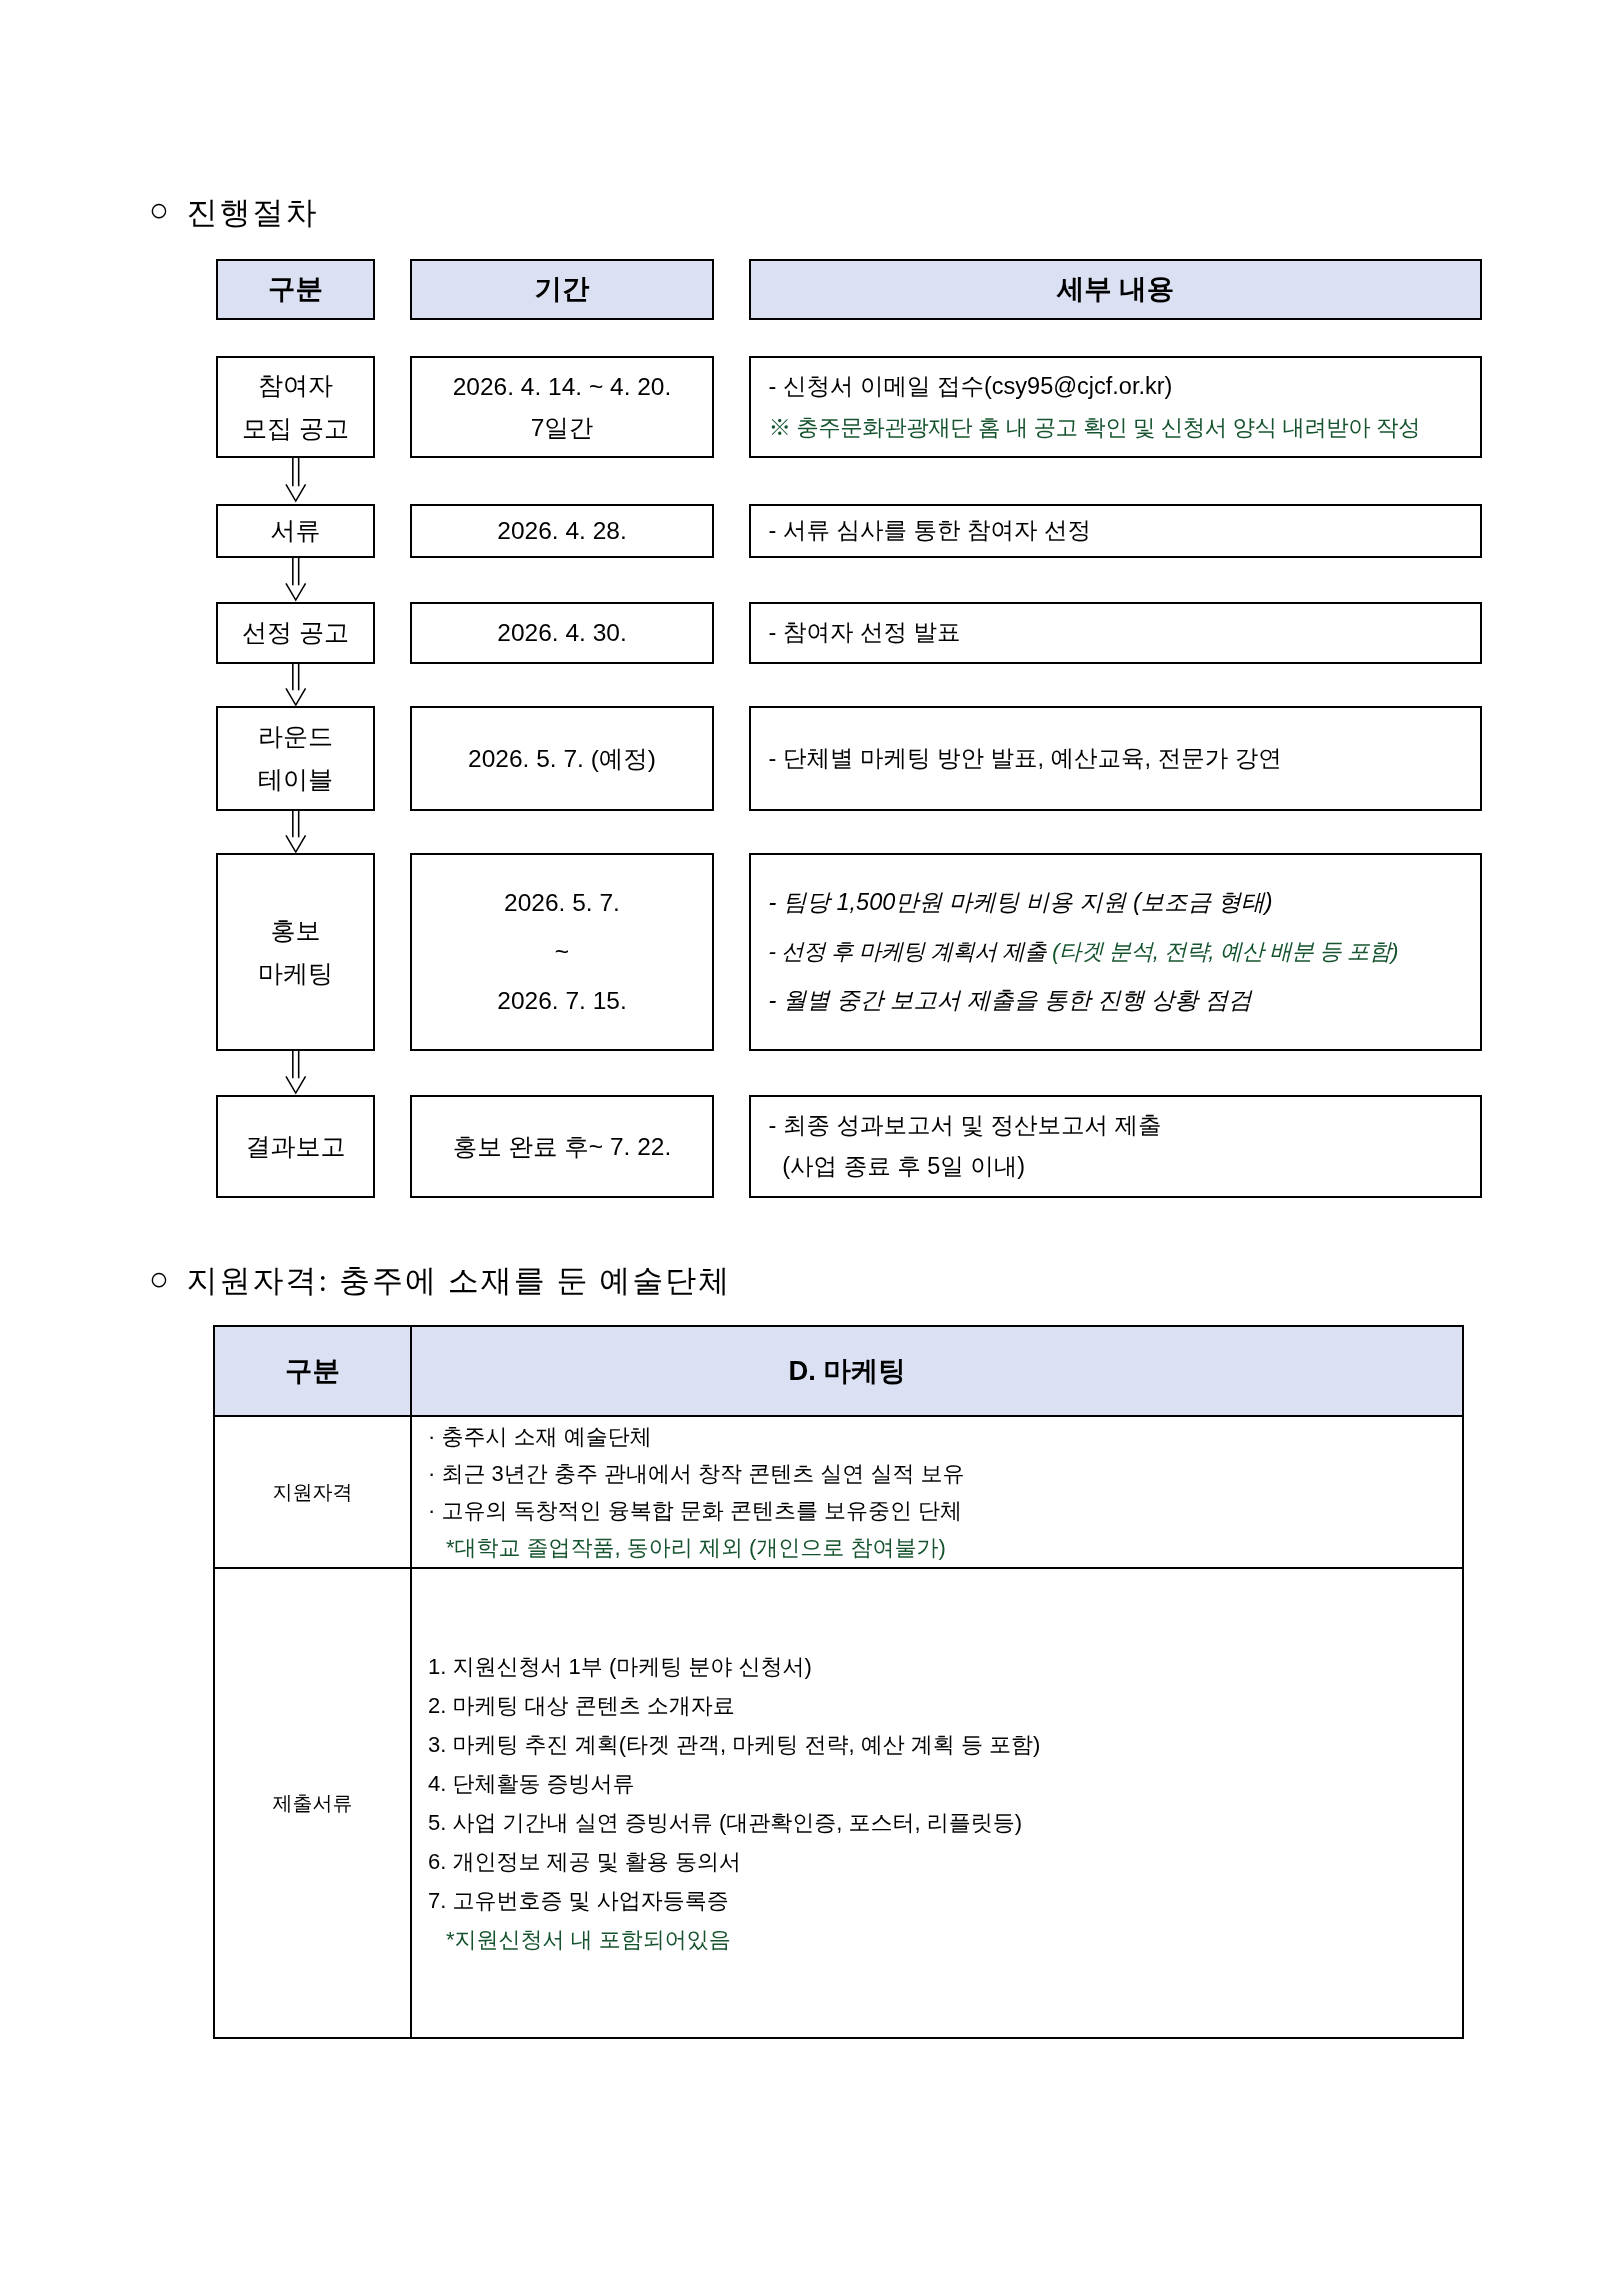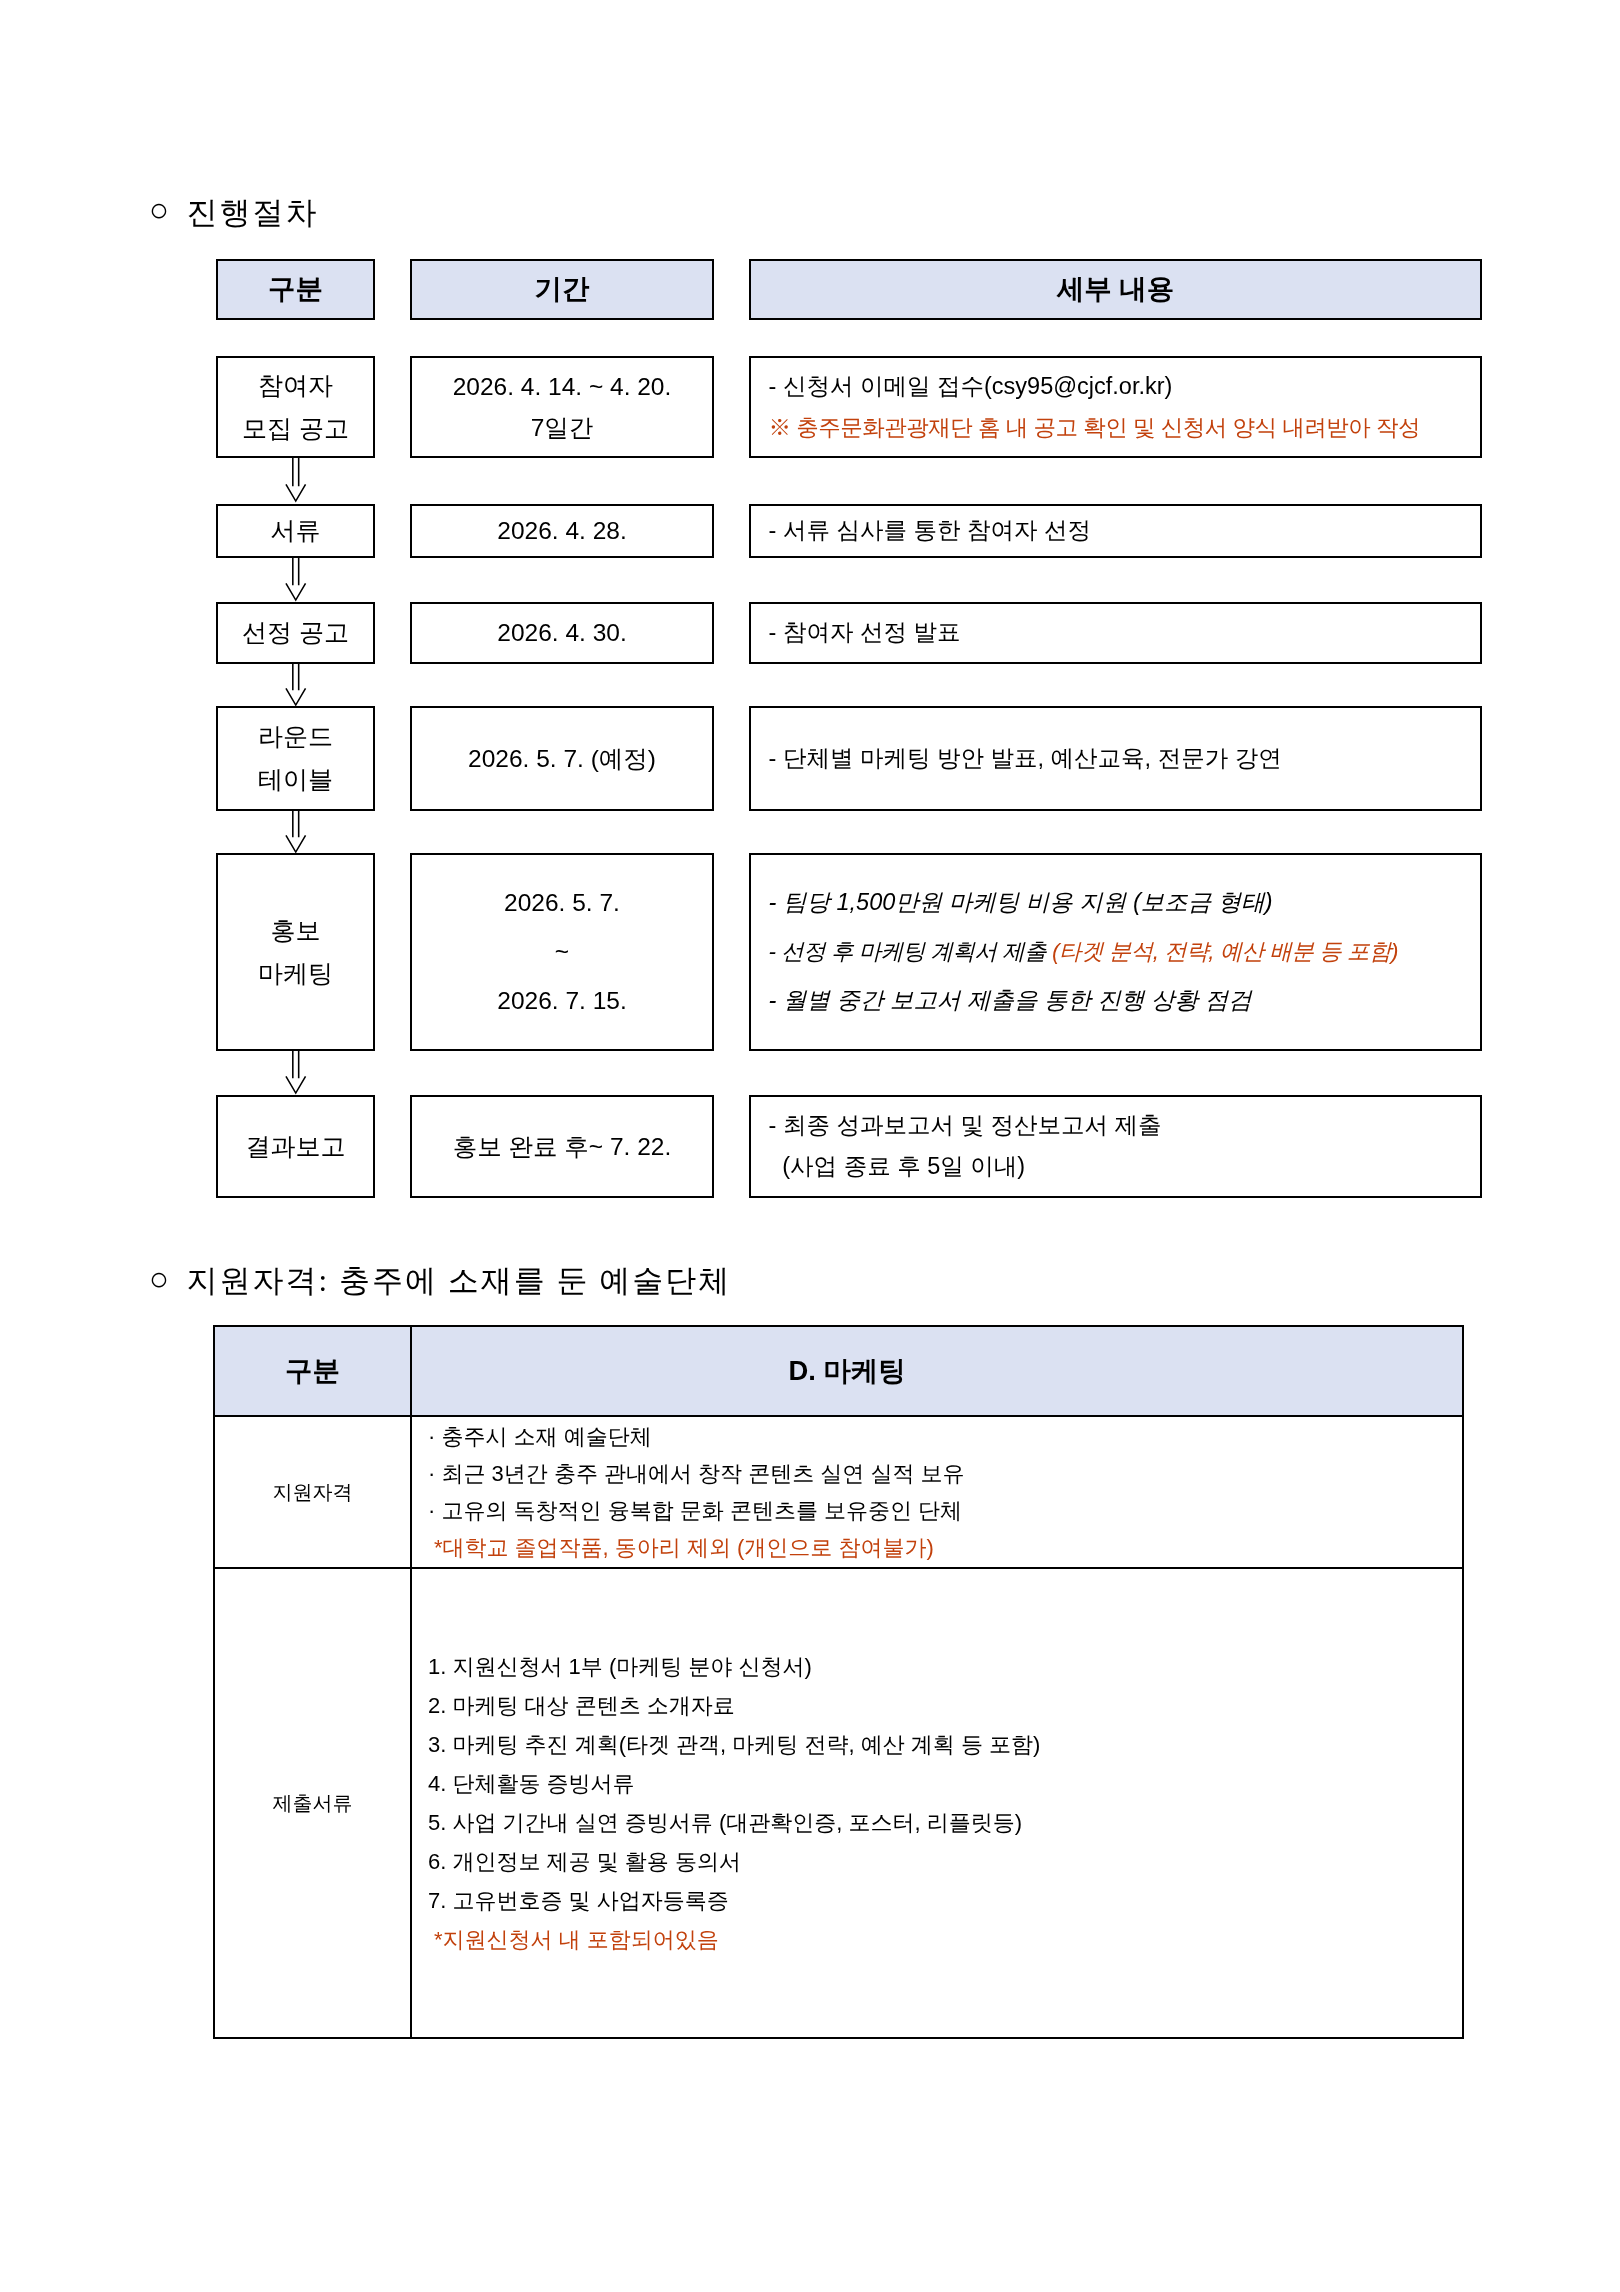--- a/index.html
+++ b/index.html
@@ -52,21 +52,21 @@
     font-size:24.5px;text-align:center;
     white-space:pre-line;line-height:41px;
   }
   .per.triple{line-height:49px;}
   .det{
     flex-direction:column;align-items:flex-start;justify-content:center;
     padding:0 13.7px 0 17.6px;
     font-size:23.5px;line-height:41px;
   }
   .det.wide{line-height:49px;font-style:italic;}
-  .red{color:#c2410c;}
+  .red{color:#14532d;}
   .tight{font-size:22.5px;letter-spacing:-0.5px;}
   .indent{padding-left:13.7px;}
   .arrow{
     display:flex;align-items:center;justify-content:center;
     grid-column:1;
   }
   
   .r1{grid-row:1;} .r3{grid-row:3;} .r4{grid-row:4;} .r5{grid-row:5;}
   .r6{grid-row:6;} .r7{grid-row:7;} .r8{grid-row:8;} .r9{grid-row:9;}
   .r10{grid-row:10;} .r11{grid-row:11;} .r12{grid-row:12;} .r13{grid-row:13;}
@@ -90,21 +90,21 @@
   .ecell.bt{border-top:2px solid #000;}
   .ehdr{background:#dbe1f2;font-weight:bold;font-size:27.4px;}
   .ehdr.shift{padding-right:196px;}
   .elabel{font-size:20px;}
   .econtent{
     flex-direction:column;align-items:flex-start;justify-content:center;
     padding-left:19.6px;font-size:22px;
   }
   .econtent .eline{line-height:37px;}
   .econtent.docs .eline{line-height:39px;}
-  .econtent .red{padding-left:5.9px;}
+  .econtent .red{padding-left:5.9px;margin-left:12px;}
 </style>
 </head>
 <body>
 
 <div class="page">
 
   <div class="sec-title" id="title1">
     <span class="circ">○</span>
     <span>진행절차</span>
   </div>

